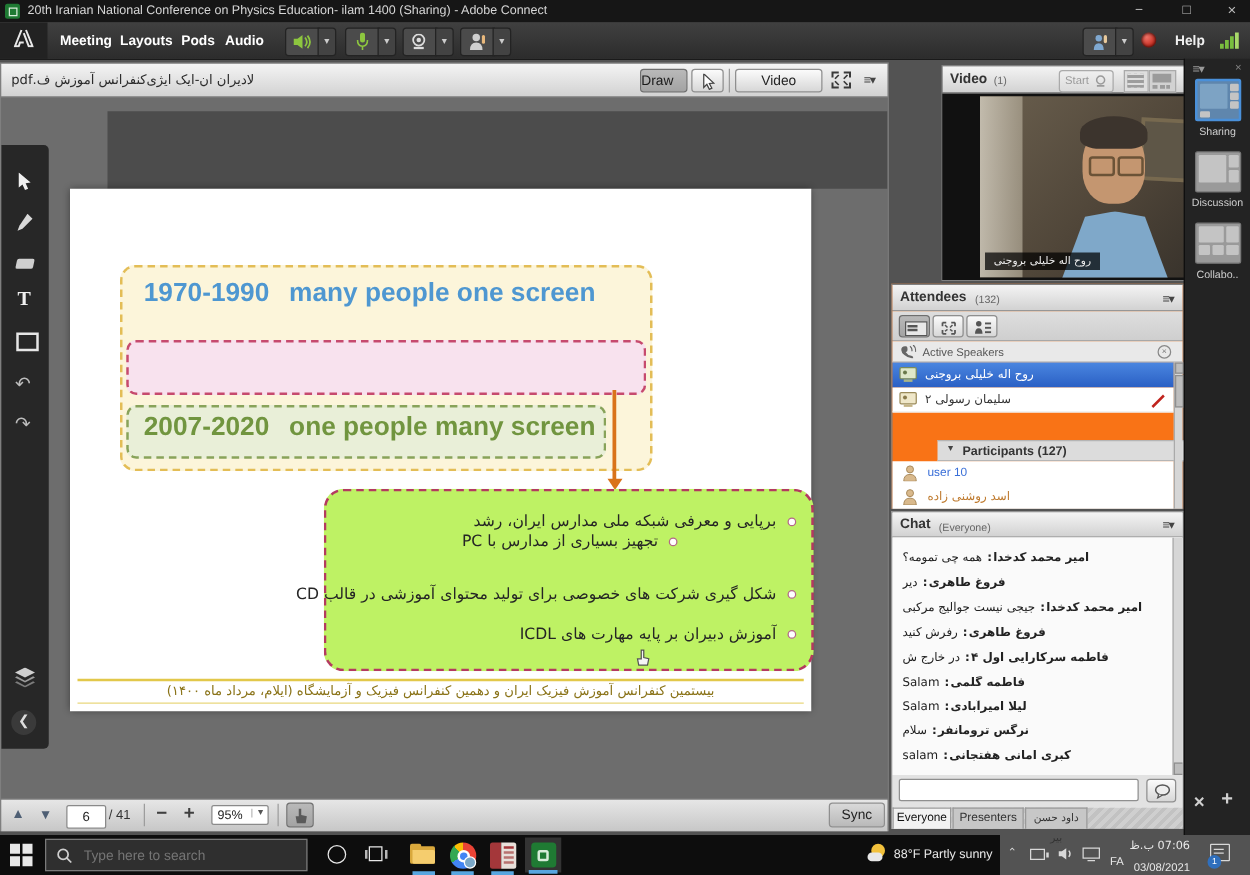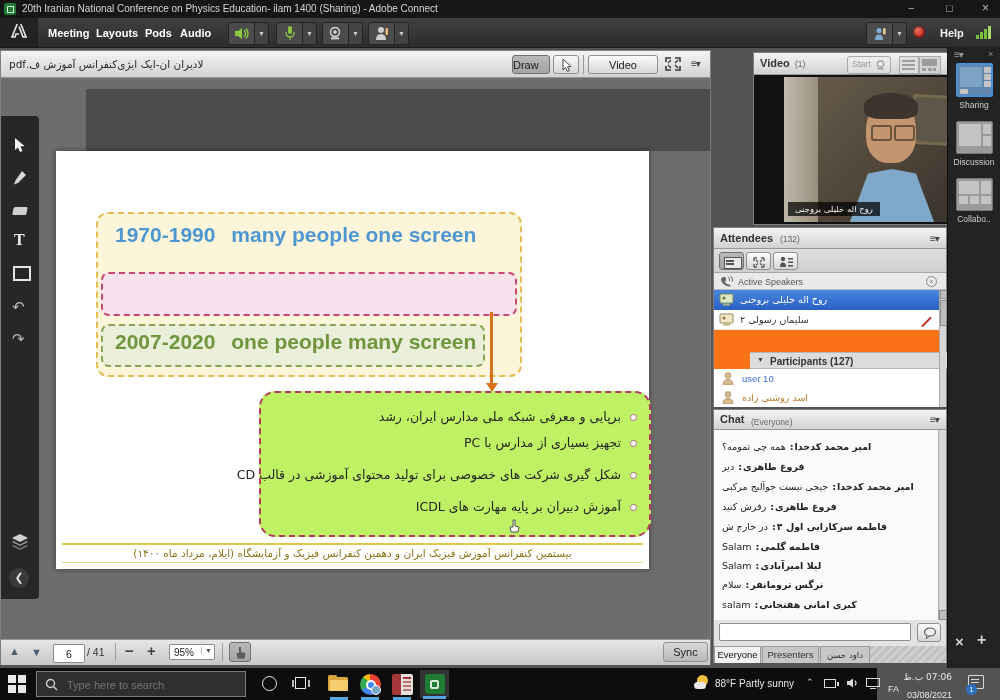--- a/index.html
+++ b/index.html
@@ -164,21 +164,21 @@
           <span class="tl-text" style="margin-left:10px;">one people many screen</span>
         </div>
 
         <div class="abs" style="left:434px;top:161px;width:2.5px;height:73px;background:#d9731a;"></div>
         <div class="abs" style="left:429.5px;top:232px;width:0;height:0;border-left:6px solid transparent;border-right:6px solid transparent;border-top:9px solid #d9731a;"></div>
 
         <div class="abs" style="left:203px;top:240px;width:388px;height:142px;background:#bef264;border:2px dashed #b43a60;border-radius:16px;">
           <div class="bullet" style="top:16px;">
             <span class="bmark"></span><span>برپایی و معرفی شبکه ملی مدارس ایران، رشد</span>
           </div>
-          <div class="bullet" style="top:42px;">
+          <div class="bullet" style="top:32px;text-align:center;">
             <span class="bmark"></span><span>تجهیز بسیاری از مدارس با PC</span>
           </div>
           <div class="bullet" style="top:74px;">
             <span class="bmark"></span><span>شکل گیری شرکت های خصوصی برای تولید محتوای آموزشی در قالب CD</span>
           </div>
           <div class="bullet" style="top:106px;">
             <span class="bmark"></span><span>آموزش دبیران بر پایه مهارت های ICDL</span>
           </div>
         </div>
 
@@ -437,21 +437,21 @@
       <div class="cell" style="left:2px;top:17px;width:9px;height:8px;"></div>
       <div class="cell" style="left:13px;top:17px;width:9px;height:8px;"></div>
       <div class="cell" style="left:24px;top:17px;width:10px;height:8px;"></div>
     </div>
     <span class="raillabel" style="top:167px;">Collabo..</span>
 
     <span class="abs" style="left:7px;top:586px;color:#d0d0d0;font-size:15px;font-weight:bold;">×</span>
     <span class="abs" style="left:29px;top:584px;color:#d0d0d0;font-size:16px;font-weight:bold;">+</span>
   </div>
 
-  <div class="abs" style="left:0;top:668px;width:877px;height:32px;background:#0d0d0d;">
+  <div class="abs" style="left:0;top:668px;width:800px;height:32px;background:#0d0d0d;">
     <div class="abs" style="left:8px;top:7px;width:18px;height:18px;">
       <div class="abs" style="left:0;top:0;width:8px;height:8px;background:#e8e8e8;"></div>
       <div class="abs" style="left:9.5px;top:0;width:8px;height:8px;background:#e8e8e8;"></div>
       <div class="abs" style="left:0;top:9.5px;width:8px;height:8px;background:#e8e8e8;"></div>
       <div class="abs" style="left:9.5px;top:9.5px;width:8px;height:8px;background:#e8e8e8;"></div>
     </div>
     <div class="abs" style="left:36px;top:3px;width:210px;height:26px;background:#2f2f2f;border:1px solid #7a7a7a;box-sizing:border-box;">
       <svg class="abs" style="left:8px;top:6px;" width="13" height="13" viewBox="0 0 13 13">
         <circle cx="5.5" cy="5.5" r="4" fill="none" stroke="#cfcfcf" stroke-width="1.4"></circle>
         <line x1="8.5" y1="8.5" x2="12" y2="12" stroke="#cfcfcf" stroke-width="1.4"></line>

